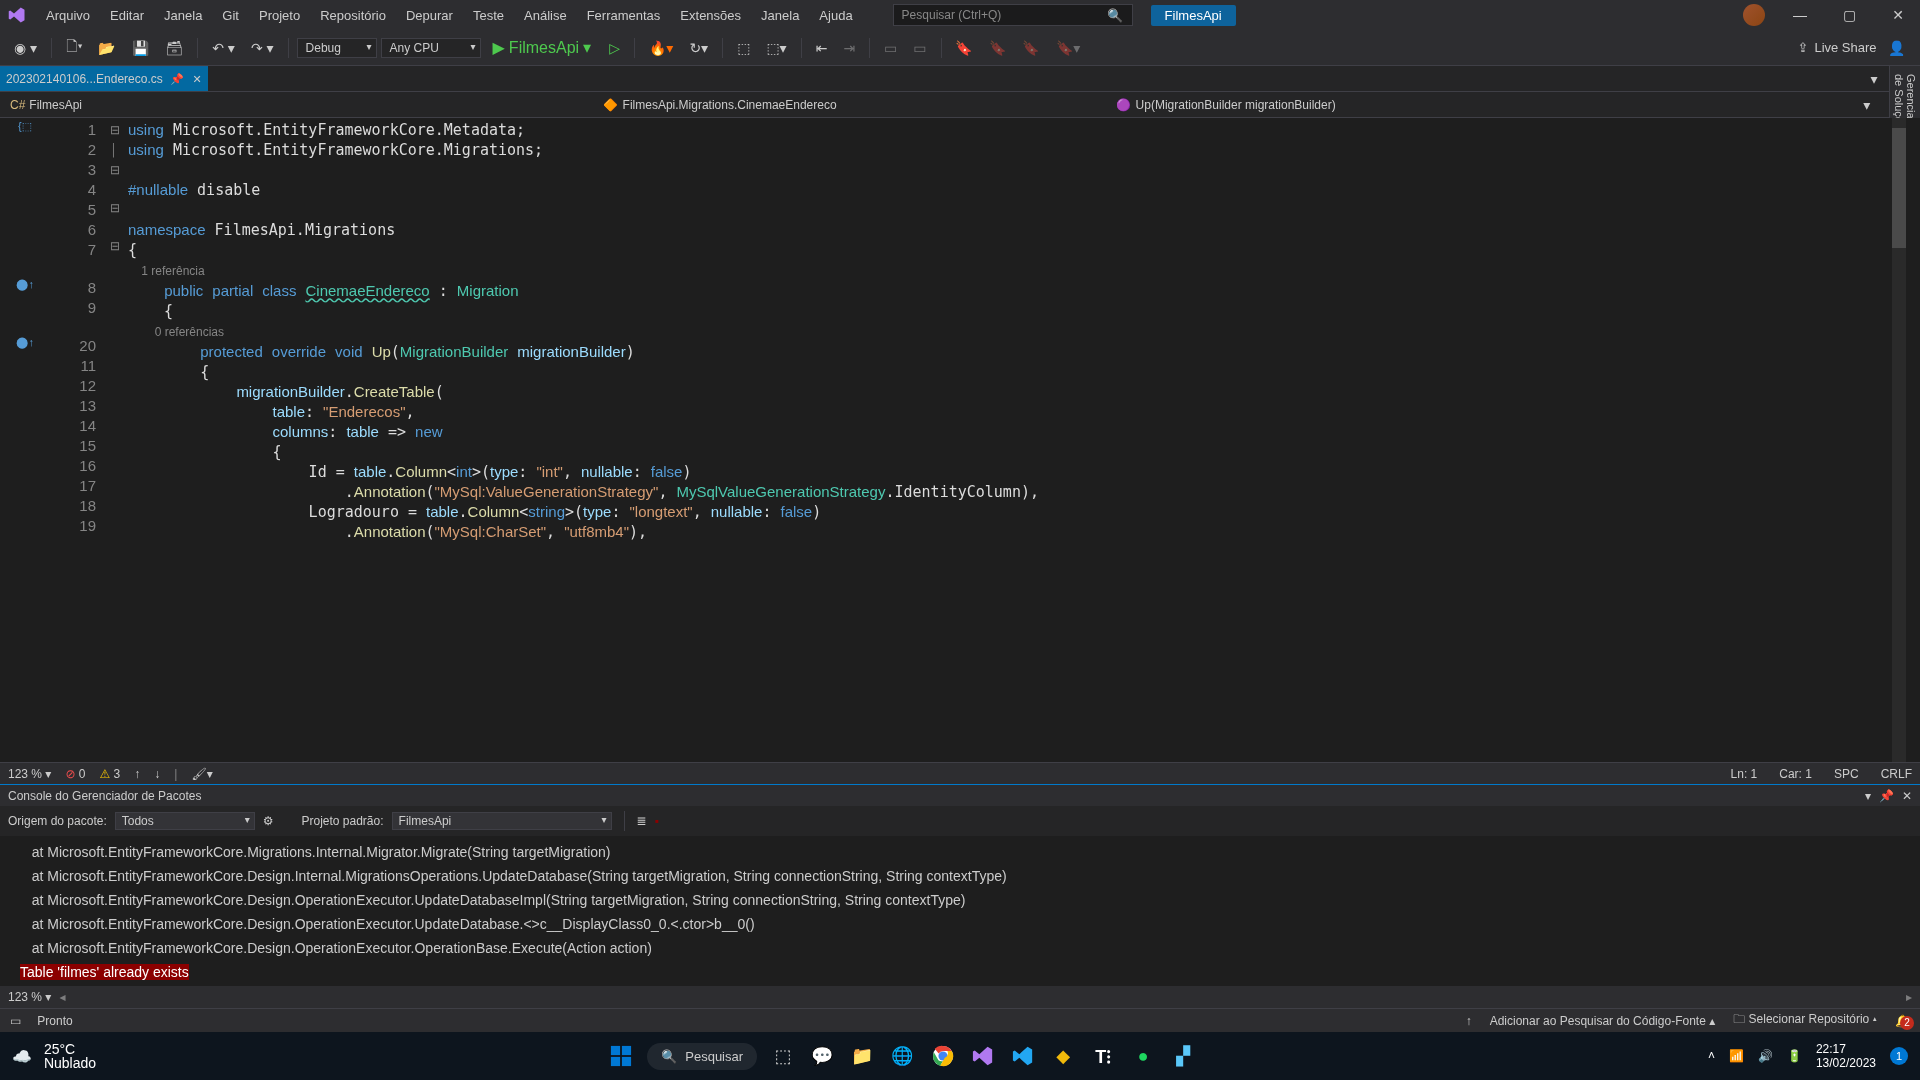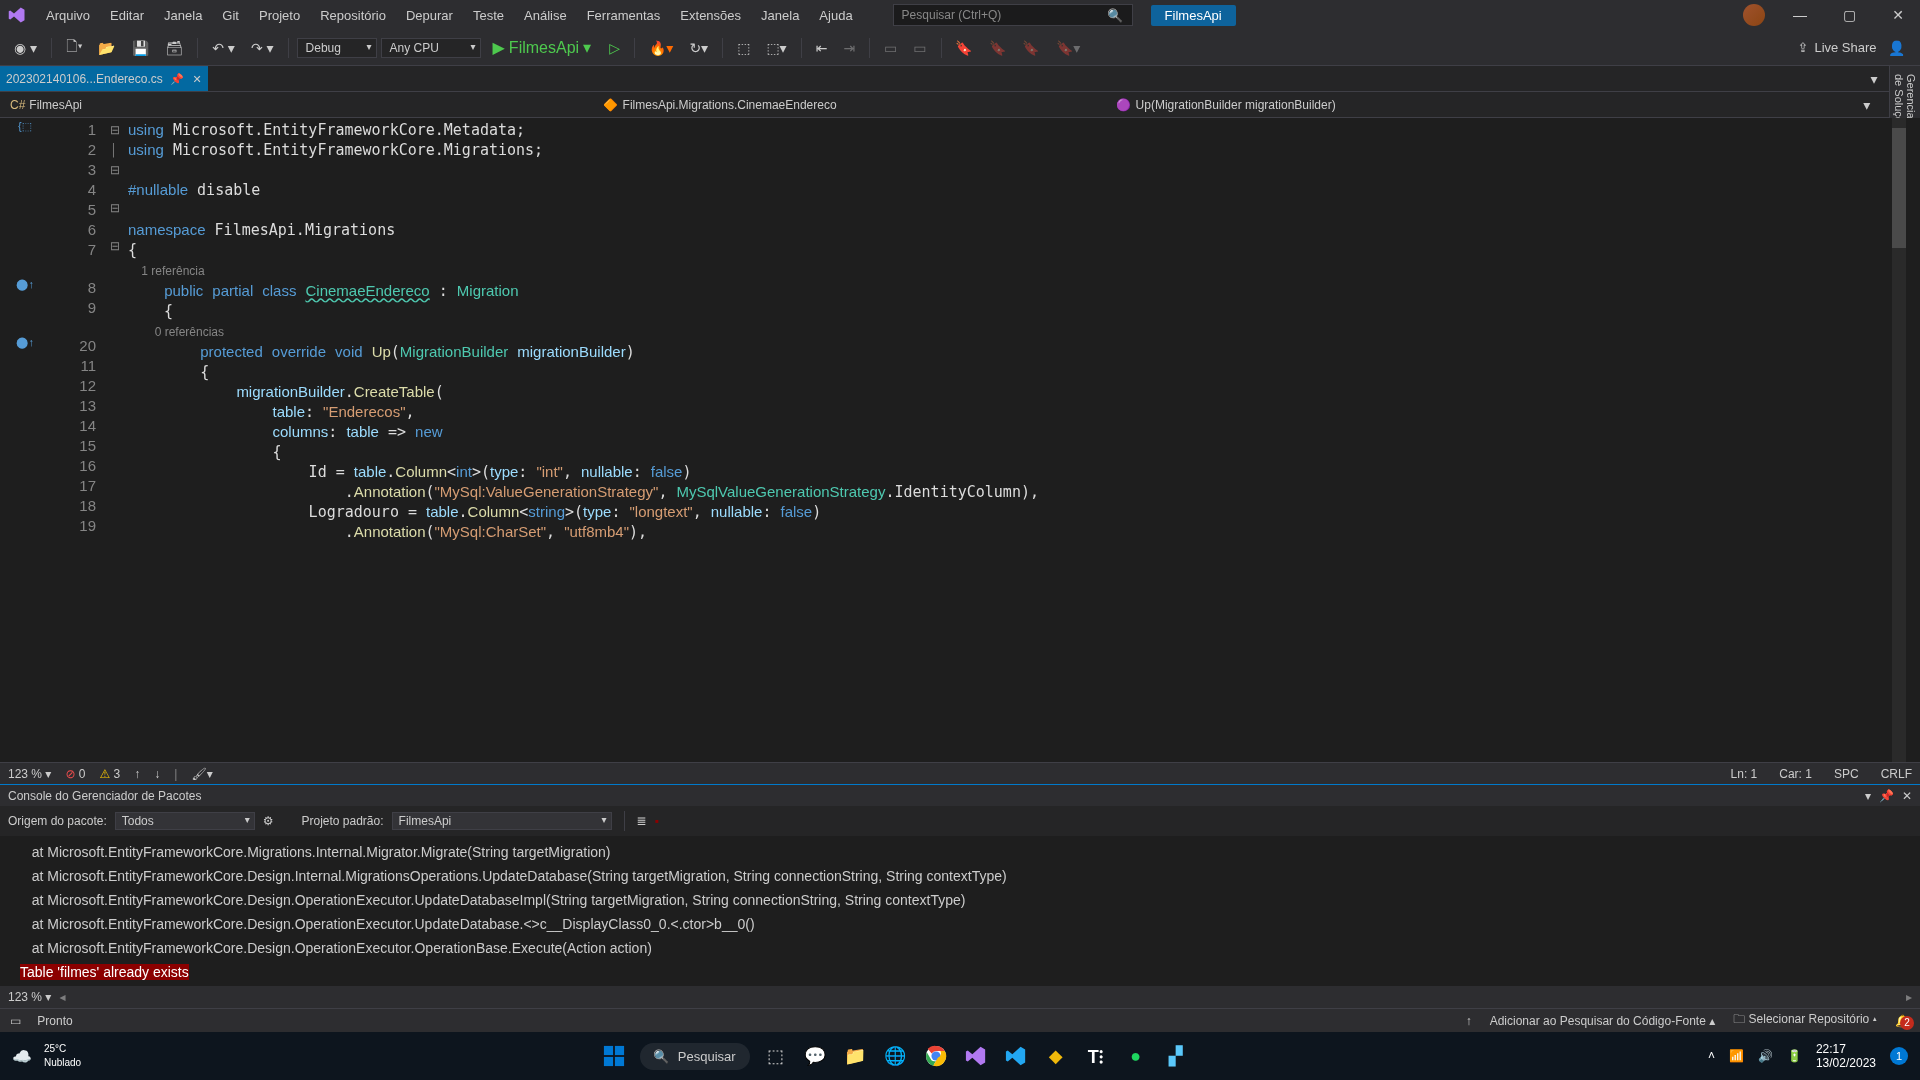--- a/index.html
+++ b/index.html
@@ -49,21 +49,21 @@
 .panel-header { height: 22px; background: #2d2d30; display: flex; align-items: center; padding: 0 8px; font-size: 12px; border-top: 1px solid #007acc; }
 .panel-toolbar { height: 30px; background: #252526; display: flex; align-items: center; padding: 0 8px; font-size: 12px; gap: 8px; }
 .panel-combo { background: #333337; border: 1px solid #3f3f46; padding: 1px 18px 1px 6px; color: #ccc; position: relative; min-width: 140px; }
 .panel-combo::after { content: '▾'; position: absolute; right: 4px; font-size: 10px; }
 .console-out { height: 150px; background: #1e1e1e; font-family: Consolas, monospace; font-size: 14px; line-height: 24px; padding: 4px 20px; color: #ccc; overflow: hidden; white-space: pre; }
 .err-line { background: #8b0000; color: #fff; display: inline; }
 .console-status { height: 22px; background: #2d2d30; display: flex; align-items: center; padding: 0 8px; font-size: 12px; }
 .ide-status { height: 24px; background: #007acc; background: #2d2d30; display: flex; align-items: center; padding: 0 10px; font-size: 12px; color: #ccc; gap: 16px; border-top: 1px solid #3f3f46; }
 .ide-status-right { margin-left: auto; display: flex; gap: 18px; align-items: center; }
 .taskbar { height: 48px; background: rgba(10,20,30,0.85); display: flex; align-items: center; padding: 0 12px; gap: 12px; backdrop-filter: blur(10px); }
-.tb-left { display: flex; flex-direction: column; line-height: 14px; font-size: 10px; color: #fff; }
+.tb-left { display: flex; flex-direction: column; line-height: 14px; font-size: 14px; color: #fff; }
 .tb-center { margin: 0 auto; display: flex; gap: 12px; align-items: center; }
 .tb-search { background: rgba(255,255,255,0.08); border-radius: 18px; padding: 6px 14px; display: flex; align-items: center; gap: 8px; color: #ccc; font-size: 13px; }
 .tb-icon { width: 28px; height: 28px; display: flex; align-items: center; justify-content: center; font-size: 18px; }
 .tb-right { display: flex; align-items: center; gap: 14px; color: #fff; font-size: 12px; }
 .tb-clock { text-align: left; line-height: 14px; }
 .side-tab { position: absolute; right: 0; top: 0; writing-mode: vertical-rl; background: #2d2d30; padding: 8px 3px; font-size: 11px; color: #ccc; border-left: 1px solid #3f3f46; }
 .gutter-mark { color: #569cd6; font-size: 11px; text-align: center; }
 .scrollbar-v { position: absolute; right: 14px; top: 0; width: 14px; height: 100%; background: #2a2a2a; }
 .scrollbar-thumb { position: absolute; right: 14px; top: 10px; width: 14px; height: 120px; background: #4a4a4a; }
 .notif-badge { background: #0078d4; border-radius: 50%; width: 18px; height: 18px; display: flex; align-items: center; justify-content: center; font-size: 11px; color:#fff; }

